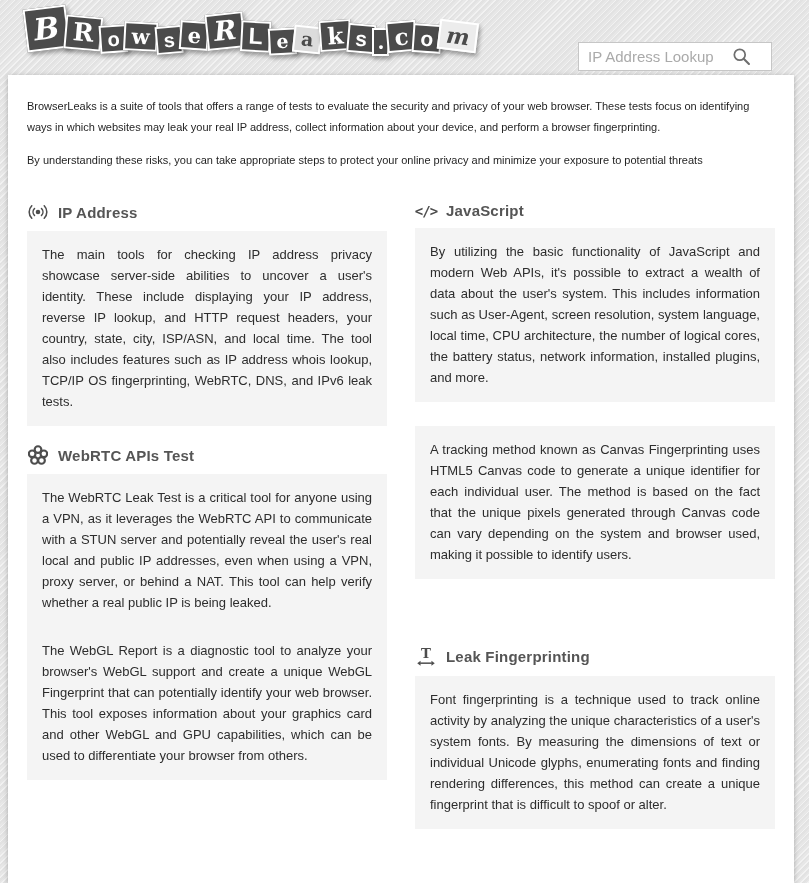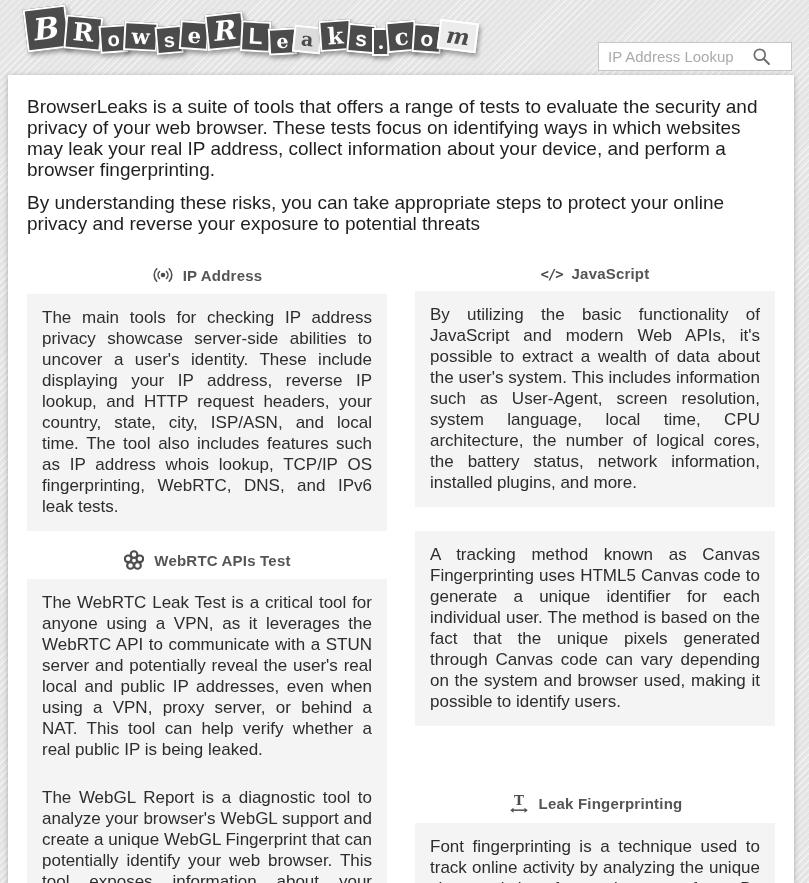--- a/index.html
+++ b/index.html
@@ -28,65 +28,65 @@
   .logo .tile:nth-child(8){font-size:23px;font-family:"Liberation Sans",sans-serif;transform:rotate(3deg) translateY(5px);}
   .logo .tile:nth-child(9){font-size:19px;transform:rotate(-3deg) translateY(9px);}
   .logo .tile:nth-child(10){font-size:19px;background:#dcdcdc;color:#4b4b4b;transform:rotate(6deg) translateY(7px);}
   .logo .tile:nth-child(11){font-size:23px;transform:rotate(-4deg) translateY(5px);}
   .logo .tile:nth-child(12){font-size:21px;font-family:"Liberation Sans",sans-serif;transform:rotate(5deg) translateY(7px);}
   .logo .tile:nth-child(13){font-size:20px;padding:1px 3px;transform:translateY(10px);}
   .logo .tile:nth-child(14){font-size:23px;transform:rotate(-5deg) translateY(6px);}
   .logo .tile:nth-child(15){font-size:21px;font-family:"Liberation Sans",sans-serif;transform:rotate(4deg) translateY(7px);}
   .logo .tile:nth-child(16){font-size:22px;background:#ececec;color:#4b4b4b;font-style:italic;transform:rotate(7deg) translateY(5px);}
   .searchbox {
-    position:absolute; right:17px; top:42px; width:194px; height:29px;
+    position:absolute; right:37px; top:42px; width:194px; height:29px;
     background:#fff; border:1px solid #c6c6c6; display:flex; align-items:center; padding:0 19px 0 9px;
   }
   .searchbox input {
     border:none; outline:none; flex:1; min-width:0; font-size:15px; color:#555;
     font-family:"Liberation Sans", sans-serif; background:transparent;
   }
   .searchbox input::placeholder { color:#aaa; }
   .searchbox svg { flex:0 0 auto; cursor:pointer; }
   
   .panel {
     margin:0 15px 0 8px; background:#fff; min-height:808px;
     box-shadow:0 1px 5px rgba(0,0,0,.28); padding:21px 19px 10px 19px;
   }
-  .intro p { font-size:19px; line-height:21px; color:#1f1f1f; margin-bottom:12px; }
+  .intro p { font-size:11px; line-height:21px; color:#1f1f1f; margin-bottom:12px; }
   .grid { display:grid; grid-template-columns:1fr 1fr; column-gap:28px; }
   .section h3 {
     display:flex; align-items:center; gap:9px; margin:19px 0 9px 0;
-    font-size:15px; font-weight:bold; color:#555; letter-spacing:.2px; cursor:pointer;justify-content:center;
+    font-size:15px; font-weight:bold; color:#555; letter-spacing:.2px; cursor:pointer;
   }
   .section h3 .ticon { display:inline-flex; width:22px; justify-content:center; }
   .section .blurb {
     background:#f4f4f4; padding:13px 15px 14px 15px;
-    font-size:17px; line-height:21px; color:#2d2d2d; text-align:justify;
+    font-size:13px; line-height:21px; color:#2d2d2d; text-align:justify;
   }
   .code-glyph { font-weight:bold; font-size:14px; color:#4d4d4d; font-family:"DejaVu Sans Mono", monospace; letter-spacing:-1px; }
 </style>
 </head>
 <body>
 
 <div class="site-header">
   <div class="logo" id="logo" aria-label="BrowserLeaks.com"><span class="tile">B</span><span class="tile">R</span><span class="tile">o</span><span class="tile">w</span><span class="tile">s</span><span class="tile">e</span><span class="tile">R</span><span class="tile">L</span><span class="tile">e</span><span class="tile">a</span><span class="tile">k</span><span class="tile">s</span><span class="tile">.</span><span class="tile">c</span><span class="tile">o</span><span class="tile">m</span></div>
   <div class="searchbox">
     <input type="text" placeholder="IP Address Lookup" style="">
     <svg width="21" height="21" viewBox="0 0 24 24">
       <circle cx="10" cy="10" r="6.2" fill="none" stroke="#6e6e6e" stroke-width="2"></circle>
       <line x1="14.8" y1="14.8" x2="20.5" y2="20.5" stroke="#6e6e6e" stroke-width="2.4" stroke-linecap="round"></line>
     </svg>
   </div>
 </div>
 
 <div class="panel">
   <div class="intro">
     <p>BrowserLeaks is a suite of tools that offers a range of tests to evaluate the security and privacy of your web browser. These tests focus on identifying ways in which websites may leak your real IP address, collect information about your device, and perform a browser fingerprinting.</p>
-    <p>By understanding these risks, you can take appropriate steps to protect your online privacy and reverse your exposure to potential threats</p>
+    <p>By understanding these risks, you can take appropriate steps to protect your online privacy and minimize your exposure to potential threats</p>
   </div>
 
   <div class="grid">
 
     <div class="section">
       <h3>
         <span class="ticon">
           <svg width="22" height="20" viewBox="0 0 24 20">
             <circle cx="12" cy="10" r="2.5" fill="#4d4d4d"></circle>
             <path d="M8.2 6.2a5.4 5.4 0 0 0 0 7.6" fill="none" stroke="#4d4d4d" stroke-width="1.7" stroke-linecap="round"></path>

